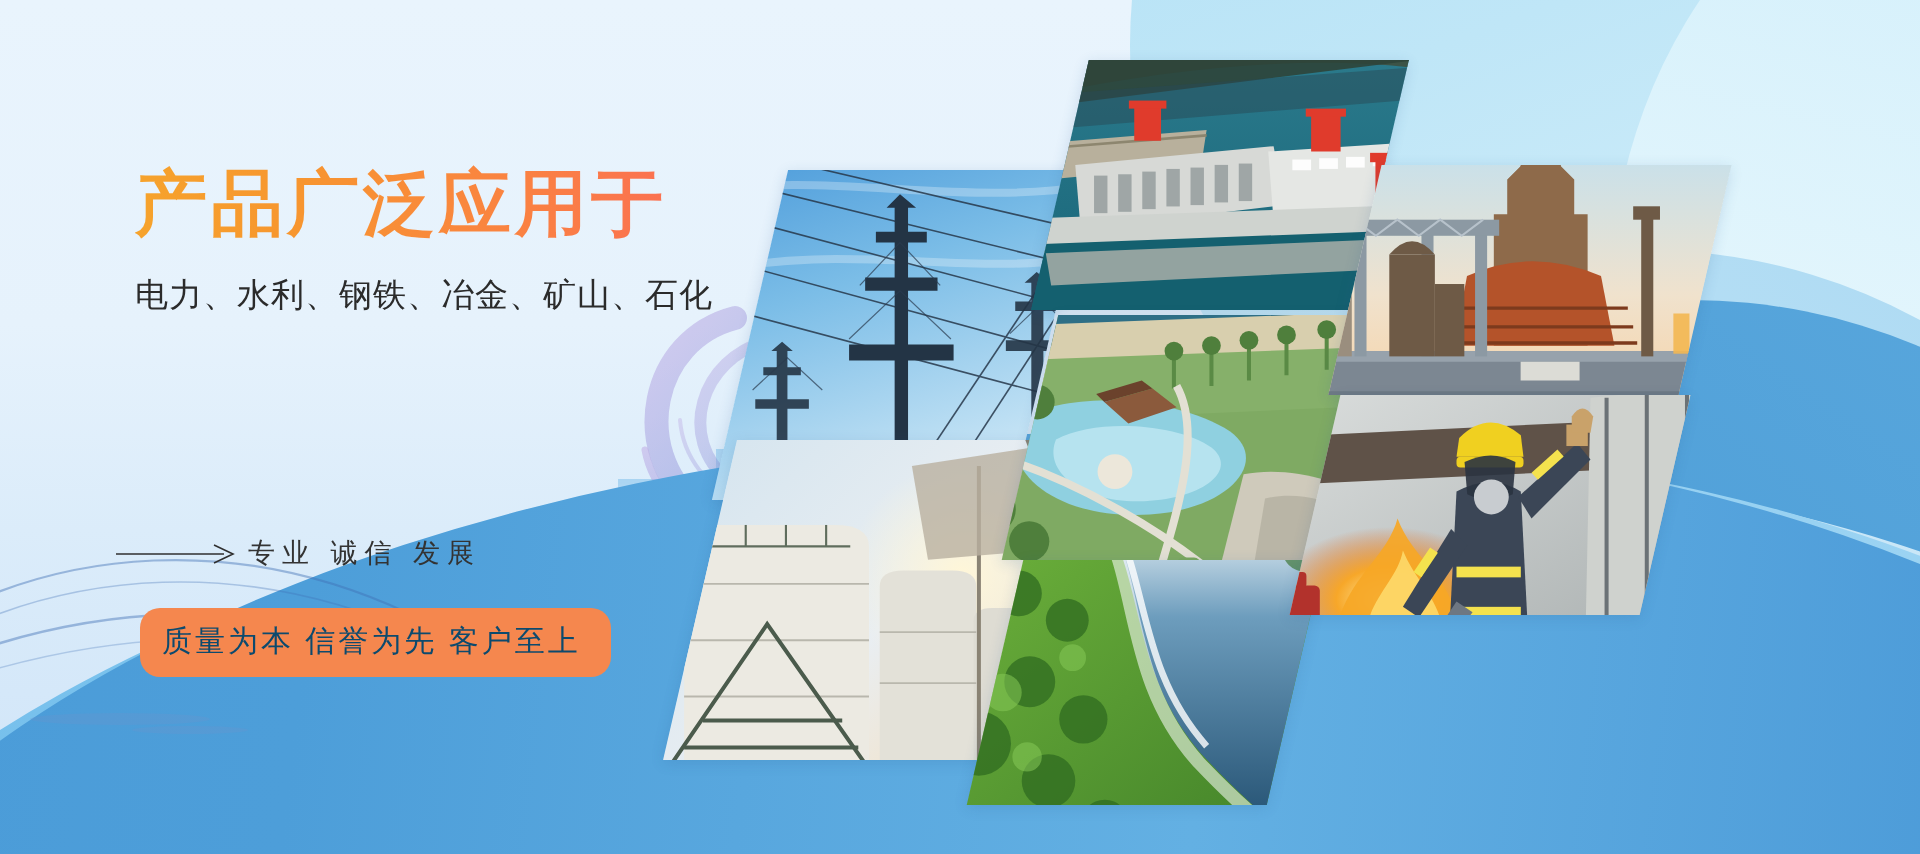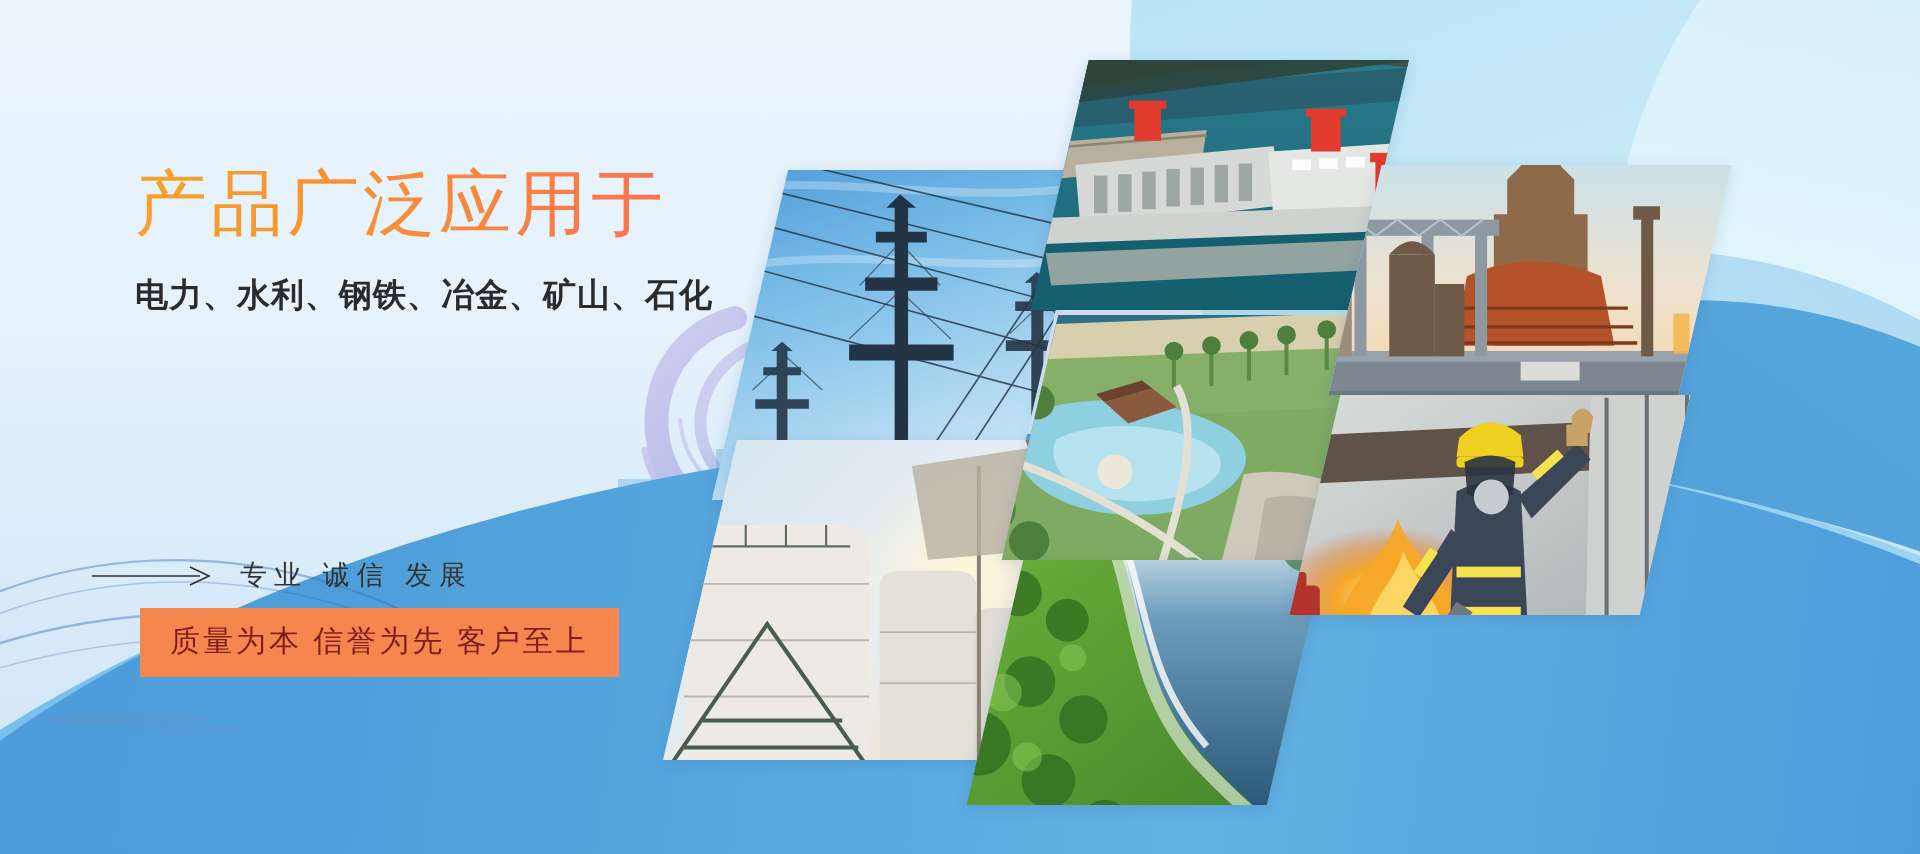--- a/index.html
+++ b/index.html
@@ -80,47 +80,48 @@
 
   
   .skyline{ position:absolute; left:560px; bottom:215px; width:420px; height:300px; opacity:.85;}
 
   
   .ribbon{ position:absolute; left:620px; top:300px; width:300px; height:300px; opacity:.85;}
 
   
   .copy{ position:absolute; left:135px; top:165px; width:720px; }
   .title{
-    font-size:72px; font-weight:400; letter-spacing:4px; line-height:1.08;
+    font-size:72px; font-weight:700; letter-spacing:4px; line-height:1.08;
     background:linear-gradient(90deg,#f6a32c 0%, #f7962f 22%, #fa8341 52%, #fb6e54 78%, #fc6a56 100%);
     -webkit-background-clip:text; background-clip:text; color:transparent;
     white-space:nowrap;
   }
   .subtitle{
     margin-top:26px; color:#2b2b2b;
-    font-size:33px; line-height:1.55; letter-spacing:1px; font-weight:700;
+    font-size:33px; line-height:1.55; letter-spacing:1px; font-weight:400;
   }
   .subtitle div{ white-space:nowrap; }
 
   .slogan-row{
-    position:absolute; left:92px; top:535px;
-    display:flex; align-items:center; gap:16px;margin-top:22px;
+    position:absolute; left:116px; top:535px;
+    display:flex; align-items:center; gap:0;
   }
   .arrow{ width:122px; height:22px; flex:0 0 auto; }
   .slogan-text{
     margin-left:10px; font-size:27px; color:#333; letter-spacing:7px; white-space:nowrap;
   }
 
   .pledge{
     position:absolute; left:140px; top:608px;
     background:#f5874e;
-    color:#7f1d1d;
+    color:#0c4a6e;
     font-size:30px; letter-spacing:3px;
-    padding:13px 30px 15px 30px;
+    padding:13px 30px 15px 22px;
     white-space:nowrap;
+    border-radius:20px;
   }
 
   
   .collage{ position:absolute; left:760px; top:40px; width:1160px; height:720px; }
   .tile{
     position:absolute;
     overflow:hidden;
     transform:skewX(-13deg);
     box-shadow:0 3px 14px rgba(40,90,140,.16);
   }

